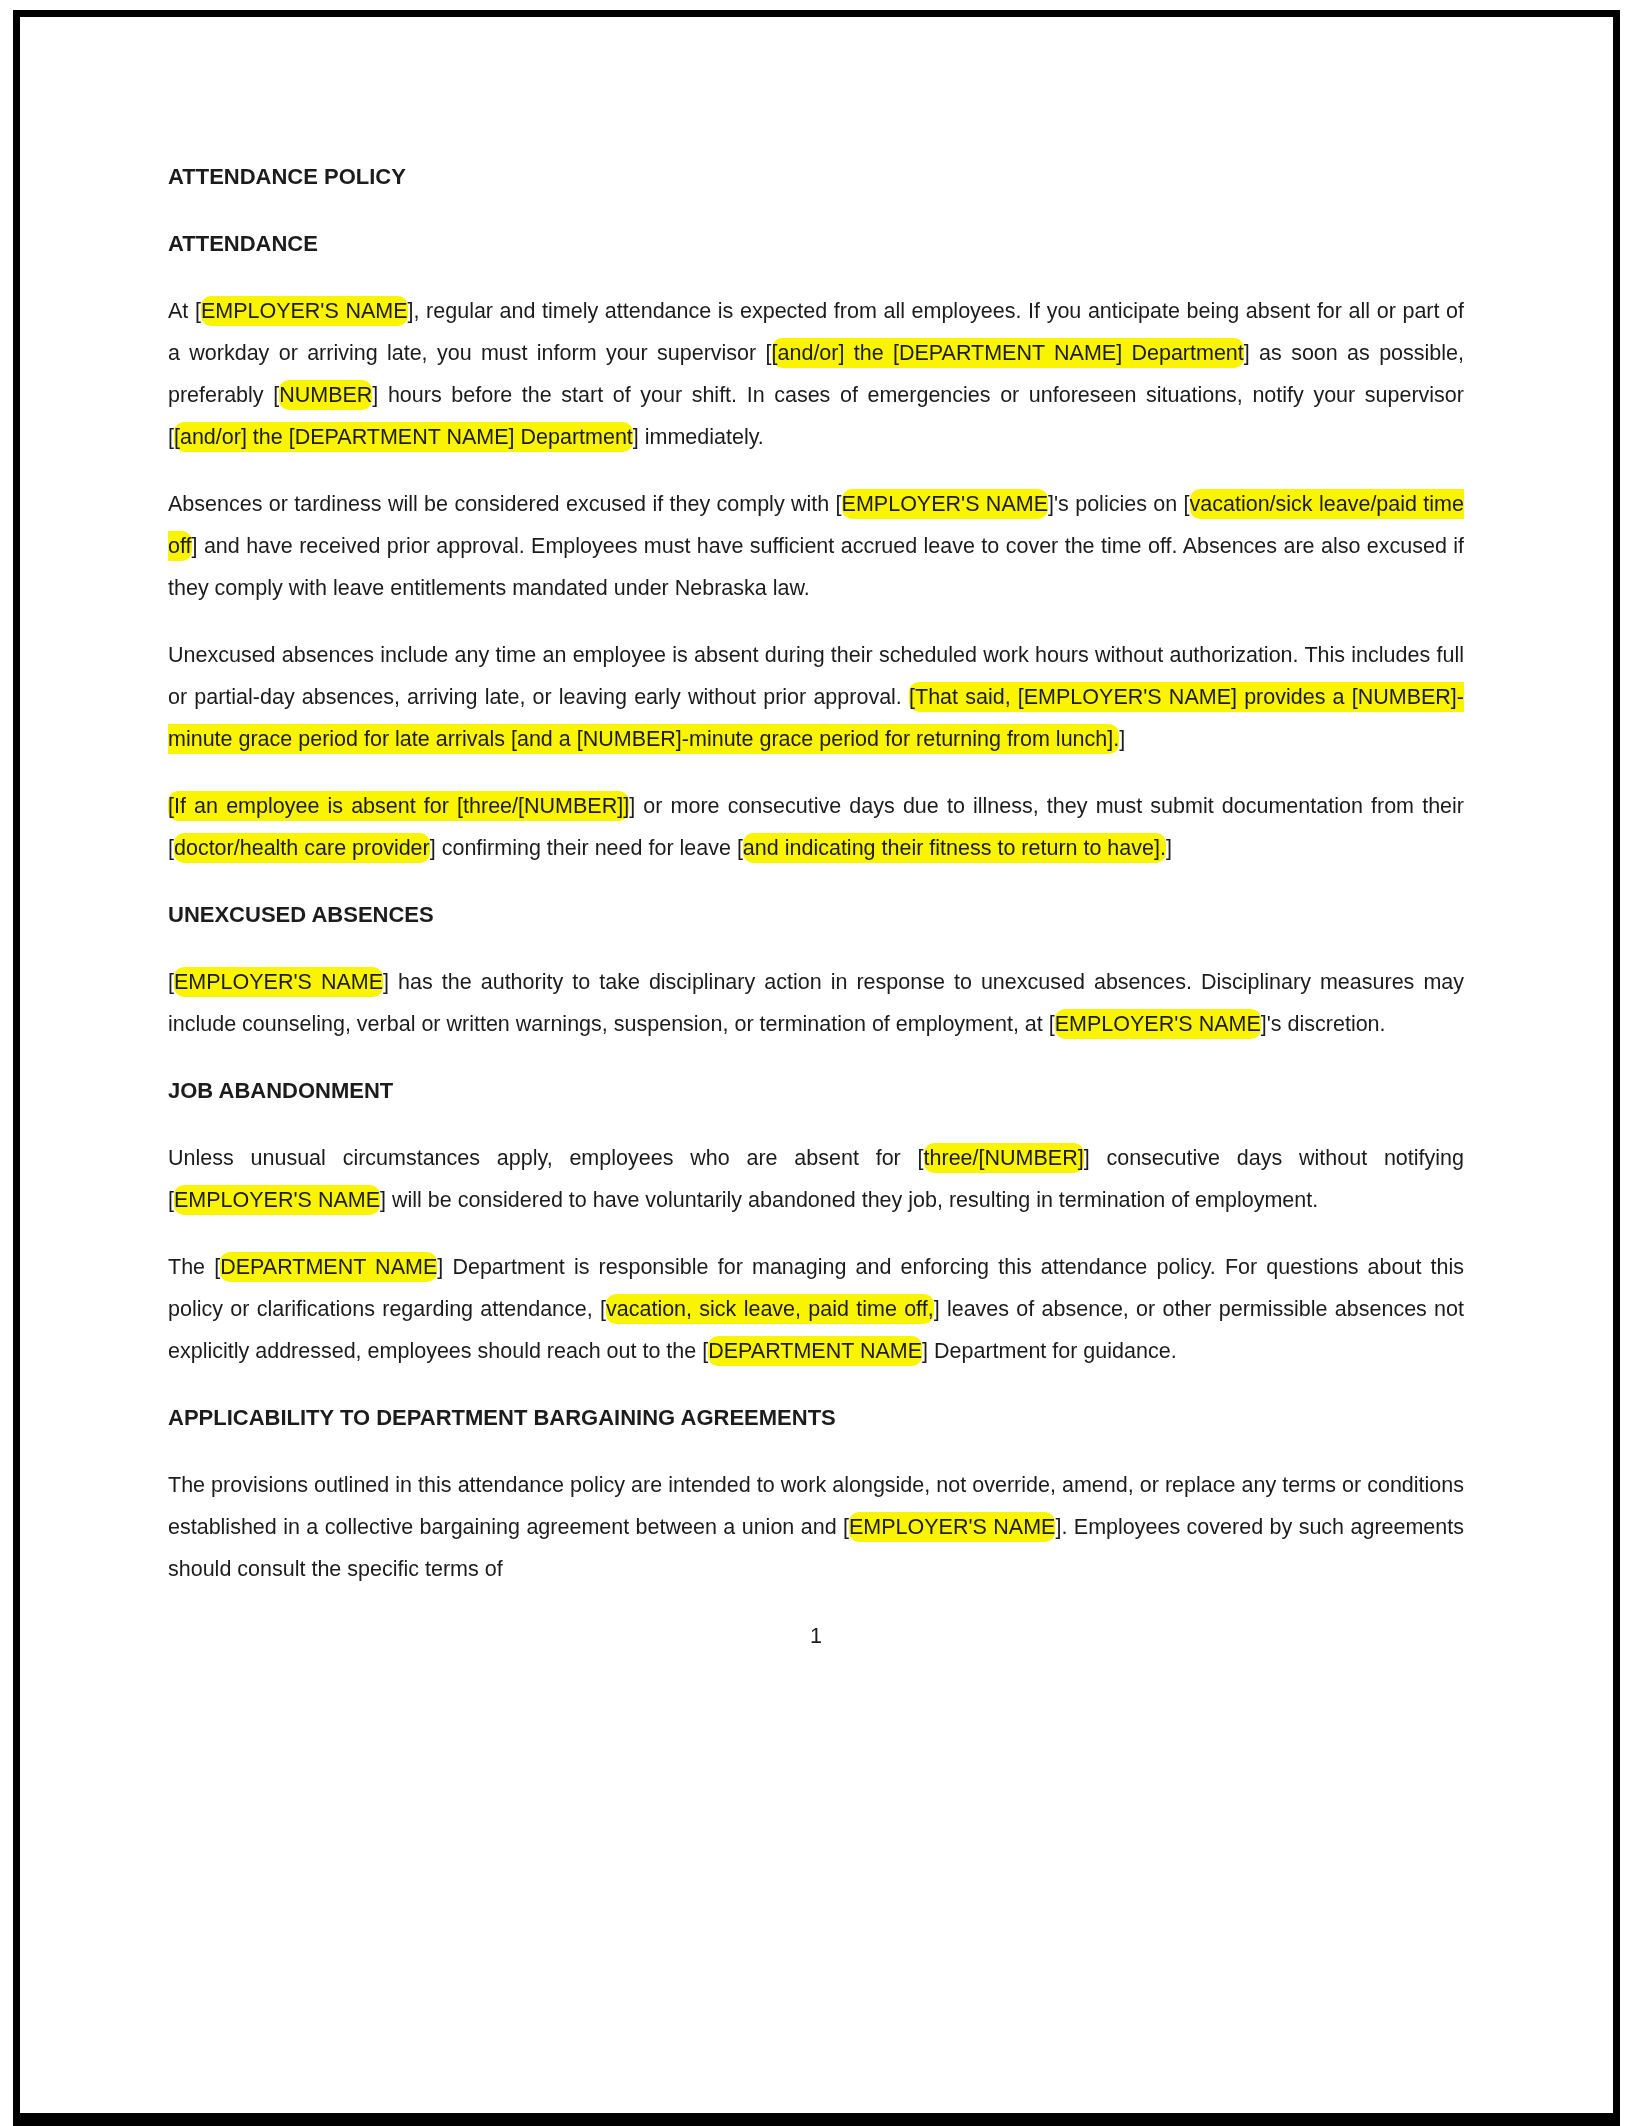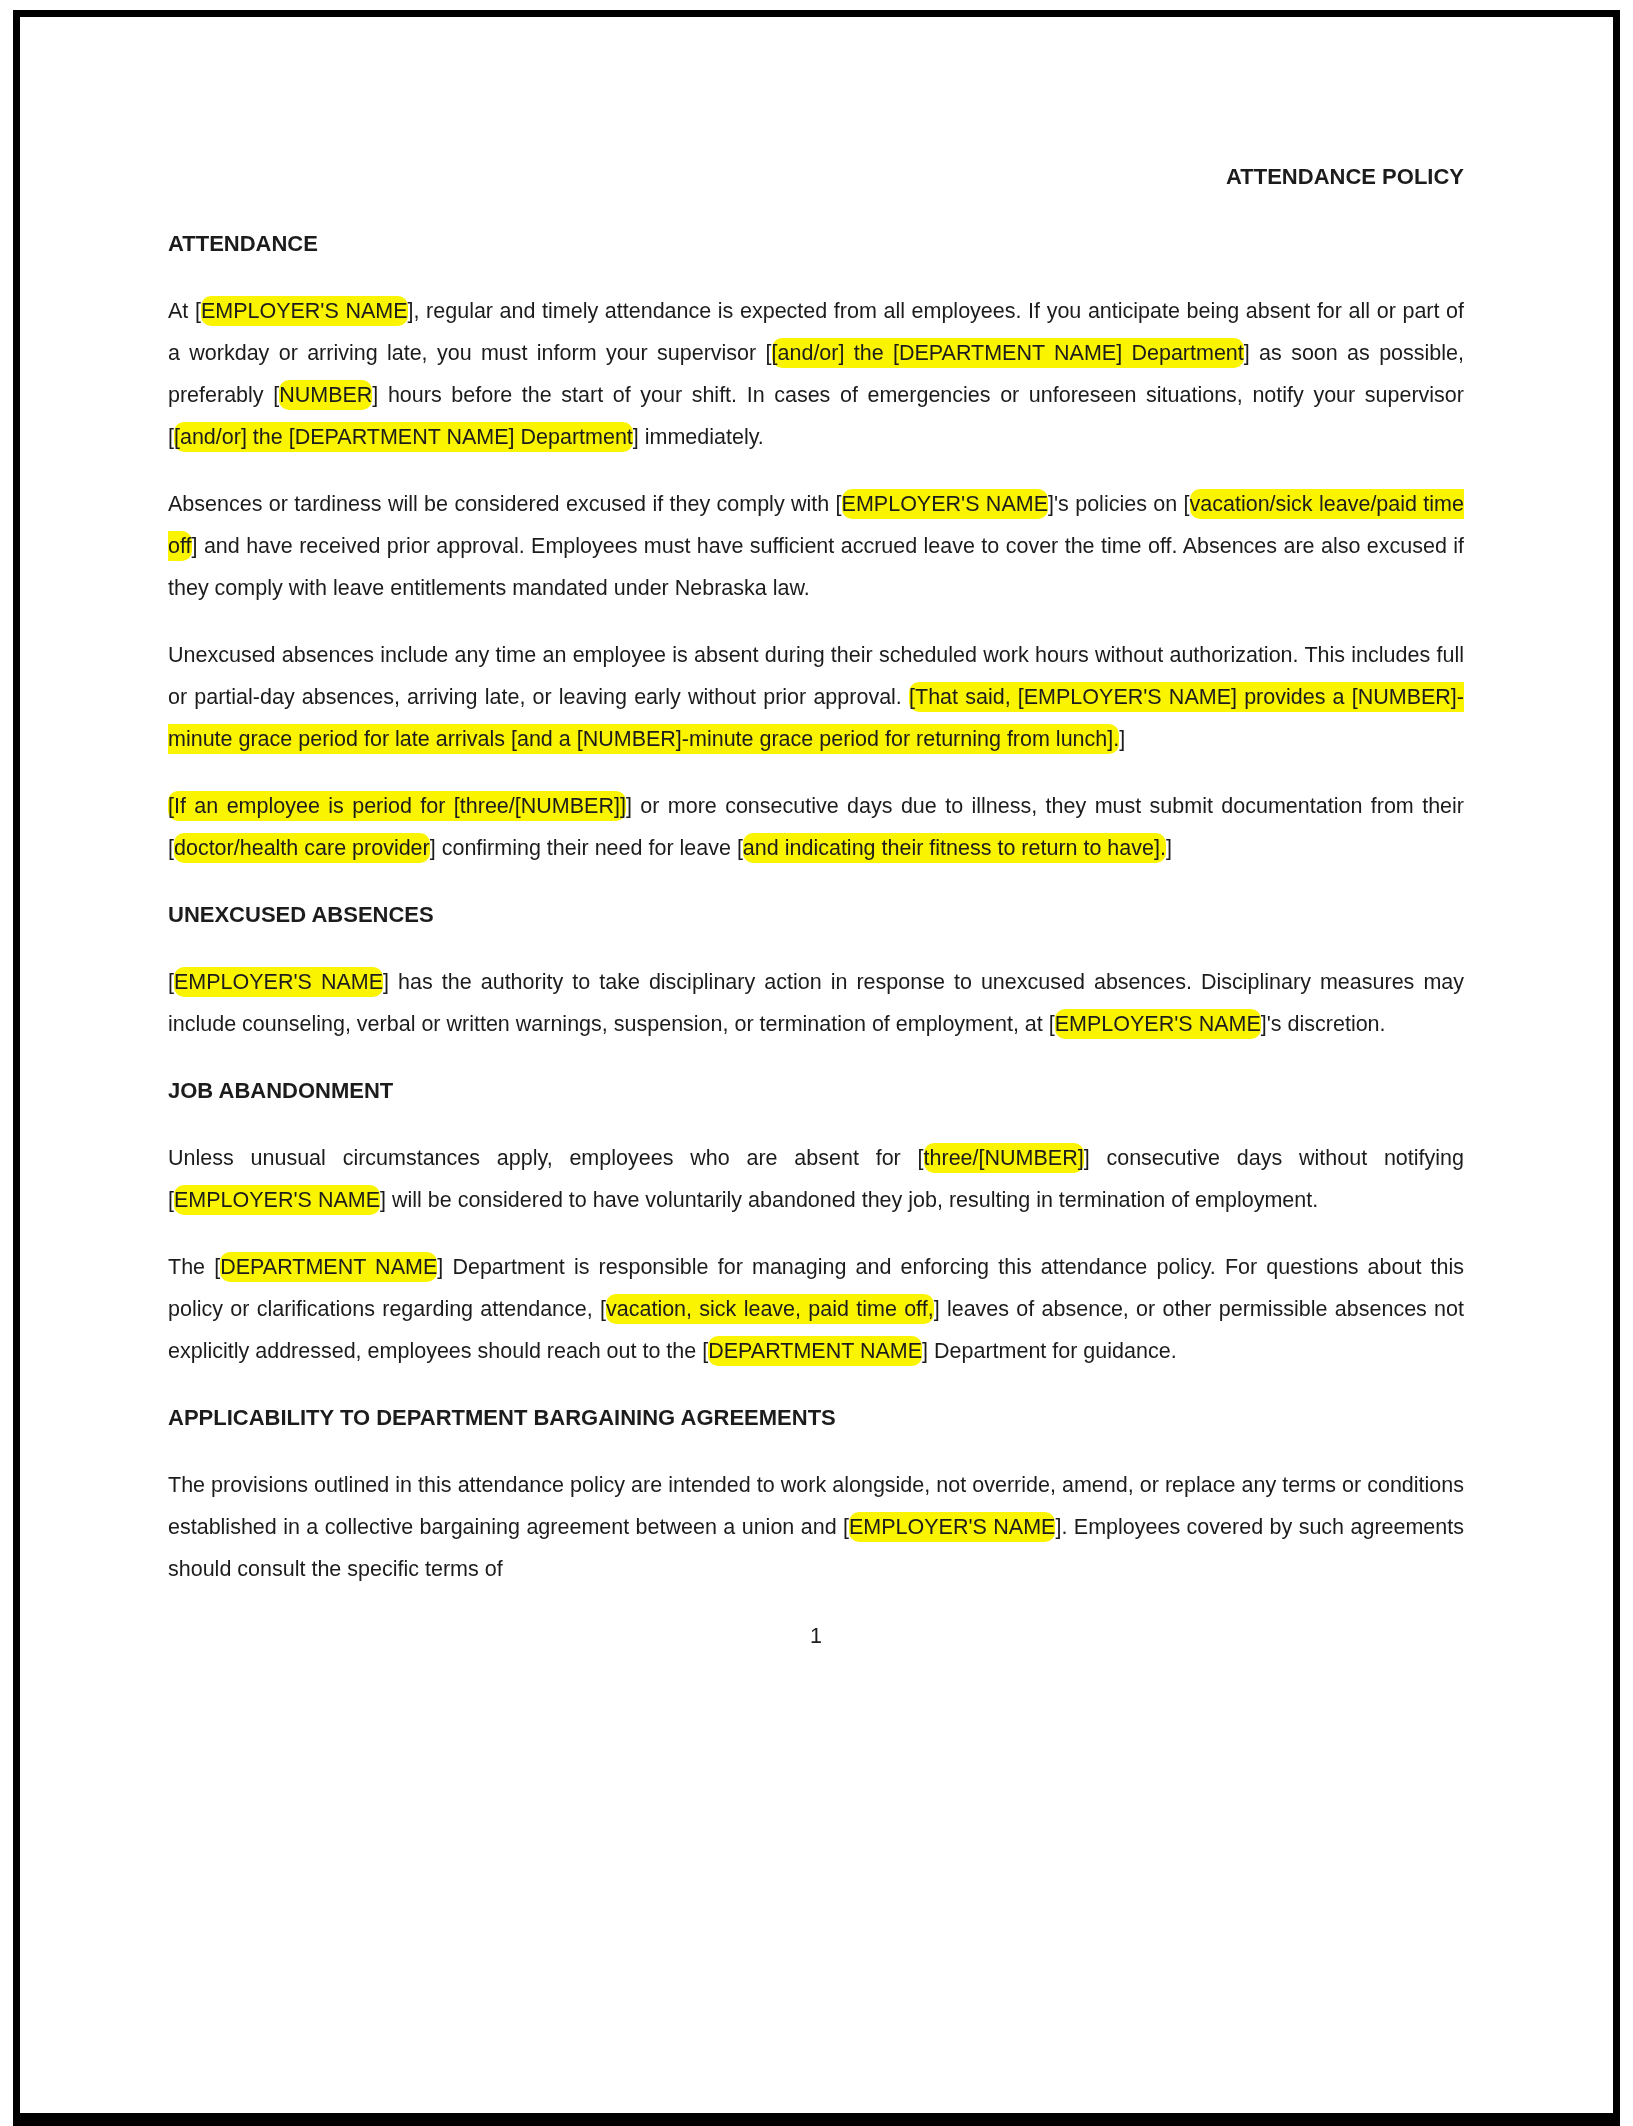--- a/index.html
+++ b/index.html
@@ -21,21 +21,21 @@
   }
   .page {
     position: relative;
     padding: 156px 169px 0 168px;
     box-sizing: border-box;
   }
   .doc-title {
     font-size: 22px;
     font-weight: 700;
     line-height: 42px;
-    text-align: right;
+    text-align: left;
     margin: 0 0 25px 0;
   }
   .doc-heading {
     font-size: 22px;
     font-weight: 700;
     line-height: 42px;
     text-align: left;
     margin: 0 0 25px 0;
   }
   .doc-para {
@@ -62,21 +62,21 @@
 
 <div class="frame"></div>
 
 <div class="page">
   <div>
       <h1 class="doc-title">ATTENDANCE POLICY</h1>
       <h2 class="doc-heading">ATTENDANCE</h2>
       <p class="doc-para"><span>At [</span><span class="hl">EMPLOYER'S NAME</span><span>], regular and timely attendance is expected from all employees. If you anticipate being absent for all or part of a workday or arriving late, you must inform your supervisor [</span><span class="hl">[and/or] the [DEPARTMENT NAME] Department</span><span>] as soon as possible, preferably [</span><span class="hl">NUMBER</span><span>] hours before the start of your shift. In cases of emergencies or unforeseen situations, notify your supervisor [</span><span class="hl">[and/or] the [DEPARTMENT NAME] Department</span><span>] immediately.</span></p>
       <p class="doc-para"><span>Absences or tardiness will be considered excused if they comply with [</span><span class="hl">EMPLOYER'S NAME</span><span>]'s policies on [</span><span class="hl">vacation/sick leave/paid time off</span><span>] and have received prior approval. Employees must have sufficient accrued leave to cover the time off. Absences are also excused if they comply with leave entitlements mandated under Nebraska law.</span></p>
       <p class="doc-para"><span>Unexcused absences include any time an employee is absent during their scheduled work hours without authorization. This includes full or partial-day absences, arriving late, or leaving early without prior approval. </span><span class="hl">[That said, [EMPLOYER'S NAME] provides a [NUMBER]-minute grace period for late arrivals [and a [NUMBER]-minute grace period for returning from lunch].</span><span>]</span></p>
-      <p class="doc-para"><span class="hl">[If an employee is period for [three/[NUMBER]]</span><span>] or more consecutive days due to illness, they must submit documentation from their [</span><span class="hl">doctor/health care provider</span><span>] confirming their need for leave [</span><span class="hl">and indicating their fitness to return to have].</span><span>]</span></p>
+      <p class="doc-para"><span class="hl">[If an employee is absent for [three/[NUMBER]]</span><span>] or more consecutive days due to illness, they must submit documentation from their [</span><span class="hl">doctor/health care provider</span><span>] confirming their need for leave [</span><span class="hl">and indicating their fitness to return to have].</span><span>]</span></p>
       <h2 class="doc-heading">UNEXCUSED ABSENCES</h2>
       <p class="doc-para"><span>[</span><span class="hl">EMPLOYER'S NAME</span><span>] has the authority to take disciplinary action in response to unexcused absences. Disciplinary measures may include counseling, verbal or written warnings, suspension, or termination of employment, at [</span><span class="hl">EMPLOYER'S NAME</span><span>]'s discretion.</span></p>
       <h2 class="doc-heading">JOB ABANDONMENT</h2>
       <p class="doc-para"><span>Unless unusual circumstances apply, employees who are absent for [</span><span class="hl">three/[NUMBER]</span><span>] consecutive days without notifying [</span><span class="hl">EMPLOYER'S NAME</span><span>] will be considered to have voluntarily abandoned they job, resulting in termination of employment.</span></p>
       <p class="doc-para"><span>The [</span><span class="hl">DEPARTMENT NAME</span><span>] Department is responsible for managing and enforcing this attendance policy. For questions about this policy or clarifications regarding attendance, [</span><span class="hl">vacation, sick leave, paid time off,</span><span>] leaves of absence, or other permissible absences not explicitly addressed, employees should reach out to the [</span><span class="hl">DEPARTMENT NAME</span><span>] Department for guidance.</span></p>
       <h2 class="doc-heading">APPLICABILITY TO DEPARTMENT BARGAINING AGREEMENTS</h2>
       <p class="doc-para"><span>The provisions outlined in this attendance policy are intended to work alongside, not override, amend, or replace any terms or conditions established in a collective bargaining agreement between a union and [</span><span class="hl">EMPLOYER'S NAME</span><span>]. Employees covered by such agreements should consult the specific terms of</span></p>
     </div>
   <p class="footer">1</p>
 </div>

